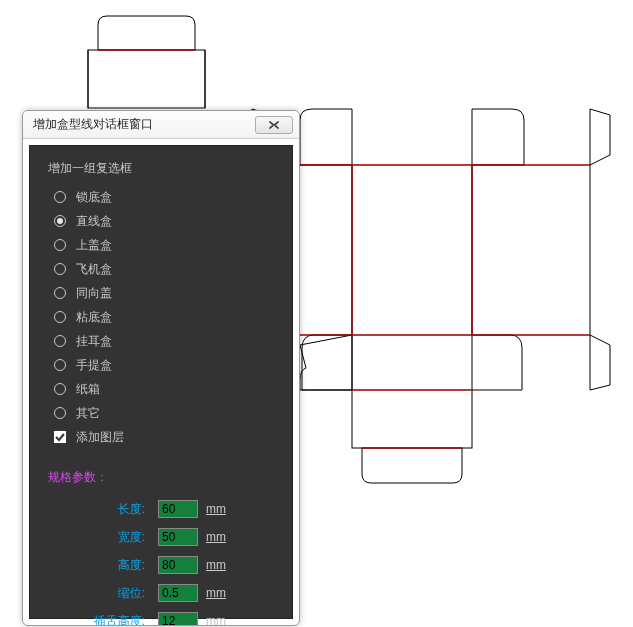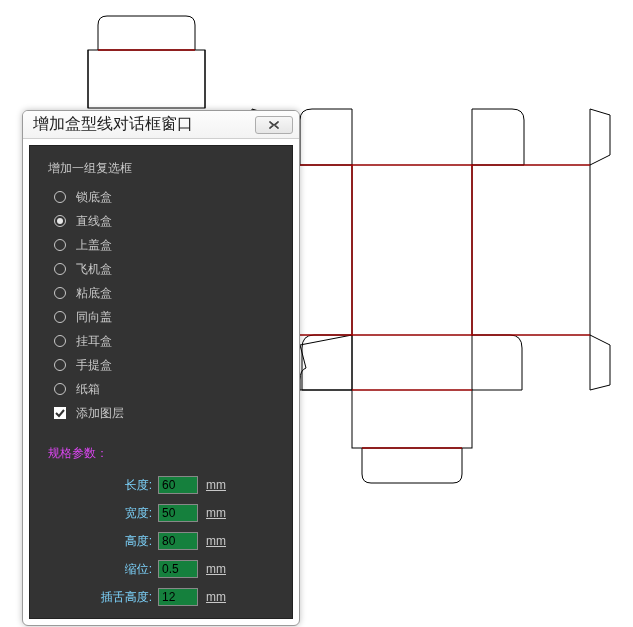--- a/index.html
+++ b/index.html
@@ -33,21 +33,21 @@
     height: 28px;
     background: linear-gradient(#fdfdfd,#f3f3f3);
     border-bottom: 1px solid #cfcfcf;
     display: flex;
     align-items: center;
     padding: 0 6px 0 10px;
   }
   .titlebar-title {
     flex: 1;
     color: #222;
-    font-size: 16px;
+    font-size: 12px;
   }
   .close-btn {
     width: 38px;
     height: 18px;
     border: 1px solid #adadad;
     border-radius: 3px;
     background: linear-gradient(#f7f7f7,#e6e6e6);
     display: flex;
     align-items: center;
     justify-content: center;
@@ -106,22 +106,22 @@
   .params-label { color:#d946ef; margin-bottom: 10px; }
   .param-row {
     display: flex;
     align-items: center;
     height: 26px;
     margin-bottom: 2px;
   }
   .param-label {
     width: 110px;
     text-align: right;
-    padding-right: 6px;
-    color: #7dd3fc;
+    padding-right: 13px;
+    color: #0ea5e9;
   }
   .param-input {
     width: 40px;
     height: 18px;
     background: #15803d;
     border: 1px solid #888;
     font-size: 12px;
     padding: 0 3px;
     color: #000;
     font-family: inherit;
@@ -206,37 +206,41 @@
       <div class="option-row">
           <span class="radio"></span>
           <span>上盖盒</span>
         </div>
       <div class="option-row">
           <span class="radio"></span>
           <span>飞机盒</span>
         </div>
       <div class="option-row">
           <span class="radio"></span>
+          <span>同向盖</span>
+        </div>
+      <div class="option-row">
+          <span class="radio"></span>
           <span>粘底盒</span>
         </div>
       <div class="option-row">
           <span class="radio"></span>
-          <span>同向盖</span>
-        </div>
-      <div class="option-row">
-          <span class="radio"></span>
           <span>挂耳盒</span>
         </div>
       <div class="option-row">
           <span class="radio"></span>
           <span>手提盒</span>
         </div>
       <div class="option-row">
           <span class="radio"></span>
           <span>纸箱</span>
+        </div>
+      <div class="option-row">
+          <span class="radio"></span>
+          <span>其它</span>
         </div>
       <div class="option-row">
         <span class="checkbox checked">
           <svg width="10" height="10" viewBox="0 0 10 10">
               <path d="M1 5 L4 8 L9 2" stroke="#333" stroke-width="2" fill="none"></path>
             </svg>
         </span>
         <span>添加图层</span>
       </div>
     </div>

